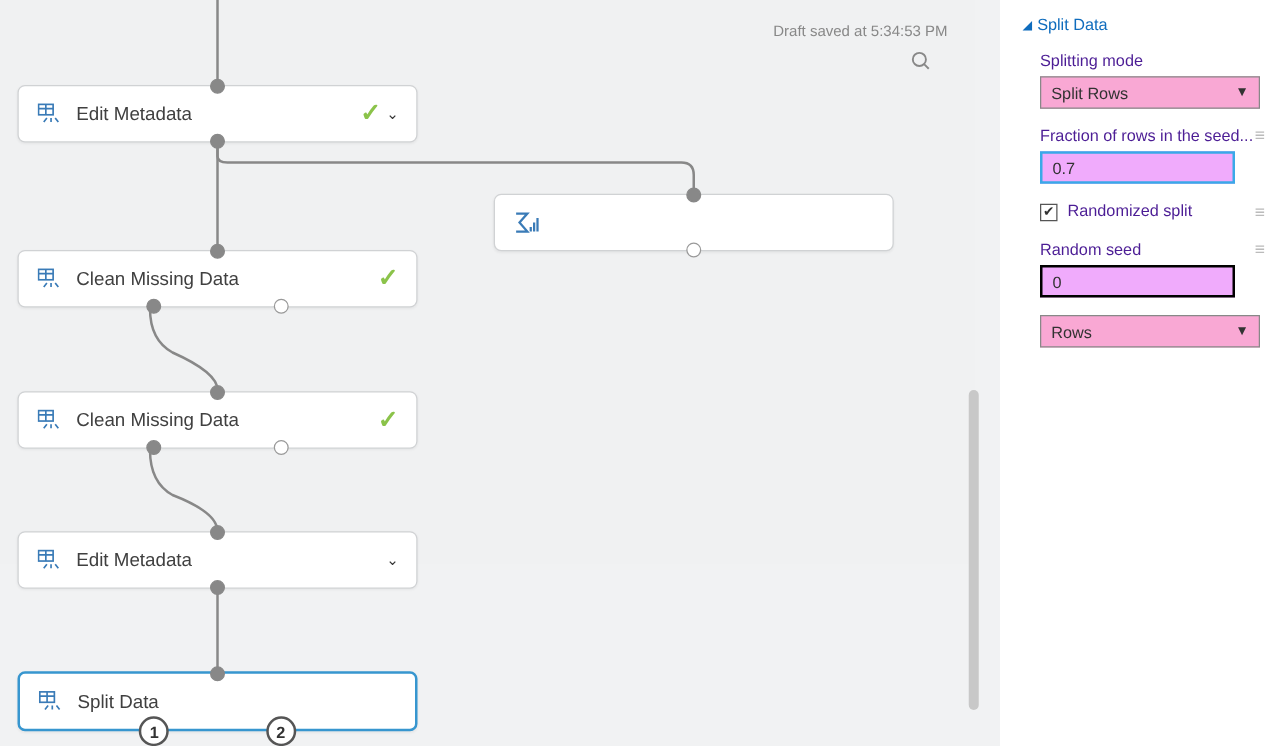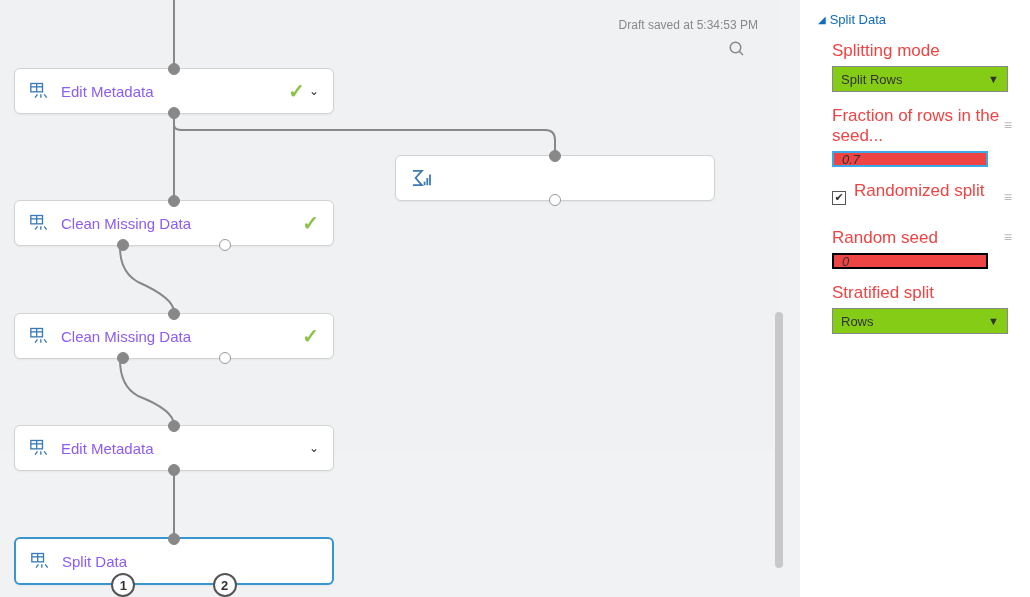--- a/index.html
+++ b/index.html
@@ -52,21 +52,21 @@
   }
   .module .mod-icon {
     width: 22px;
     display: flex;
     align-items: center;
     justify-content: center;
     color: #3a7bb7;
   }
   .module .mod-label {
     flex: 1;
-    color: #8b5cf6;
+    color: #404040;
     font-size: 15px;
     padding-left: 10px;
   }
   .module .mod-status {
     display: flex;
     align-items: center;
     gap: 4px;
   }
   .check {
     color: #8bc34a;
@@ -133,60 +133,59 @@
   .panel-title .arrow {
     font-size: 10px;
     color: #0f6cbd;
   }
   .field-group {
     margin-bottom: 14px;
     padding-left: 14px;
     position: relative;
   }
   .field-label {
-    color: #ef4444;
-    font-size: 17px;
+    color: #4c1d95;
+    font-size: 13px;
     margin-bottom: 5px;
     display: block;
   }
   .field-label-row {
     display: flex;
     justify-content: space-between;
     align-items: center;
   }
   .menu-dots {
     color: #bbb;
     font-size: 14px;
     line-height: 0.4;
     cursor: pointer;
   }
   .select {
     width: 176px;
     height: 26px;
     border: 1px solid #888;
-    background: #84cc16;
+    background: #f9a8d4;
     padding: 0 8px;
     display: flex;
     align-items: center;
     justify-content: space-between;
     font-size: 13px;
     cursor: pointer;
   }
   .select .sel-caret { font-size: 11px; }
   .input {
     width: 156px;
-    height: 16px;
+    height: 26px;
     border: 2px solid #000;
     padding: 0 8px;
     font-size: 13px;
     outline: none;
     display: flex;
     align-items: center;
-    background: #ef4444;
-    font-style: italic;
+    background: #f0abfc;
   }
   .input.active {
     border: 2px solid #3aa9e8;
   }
   .checkbox-row {
     display: flex;
     align-items: center;
     gap: 8px;
   }
   .checkbox {
@@ -358,37 +357,36 @@
       <span>0.7</span>
     </div>
   </div>
 
   <div class="field-group">
     <div class="field-label-row">
       <div class="checkbox-row">
         <div class="checkbox">
           <span>✔</span>
         </div>
-        <span class="field-label" style="margin-bottom:13px;">Randomized split</span>
+        <span class="field-label" style="margin-bottom:2px;">Randomized split</span>
       </div>
       <span class="menu-dots">≡</span>
     </div>
   </div>
 
   <div class="field-group">
     <div class="field-label-row">
       <span class="field-label" style="margin-bottom:0;">Random seed</span>
       <span class="menu-dots">≡</span>
     </div>
     <div style="height:5px"></div>
     <div class="input">
       <span>0</span>
     </div>
   </div>
 
   <div class="field-group">
-    <span class="field-label">Stratified split</span>
     <div class="select">
       <span>Rows</span>
       <span class="sel-caret">▼</span>
     </div>
   </div>
 </div>
 
 </body></html>

